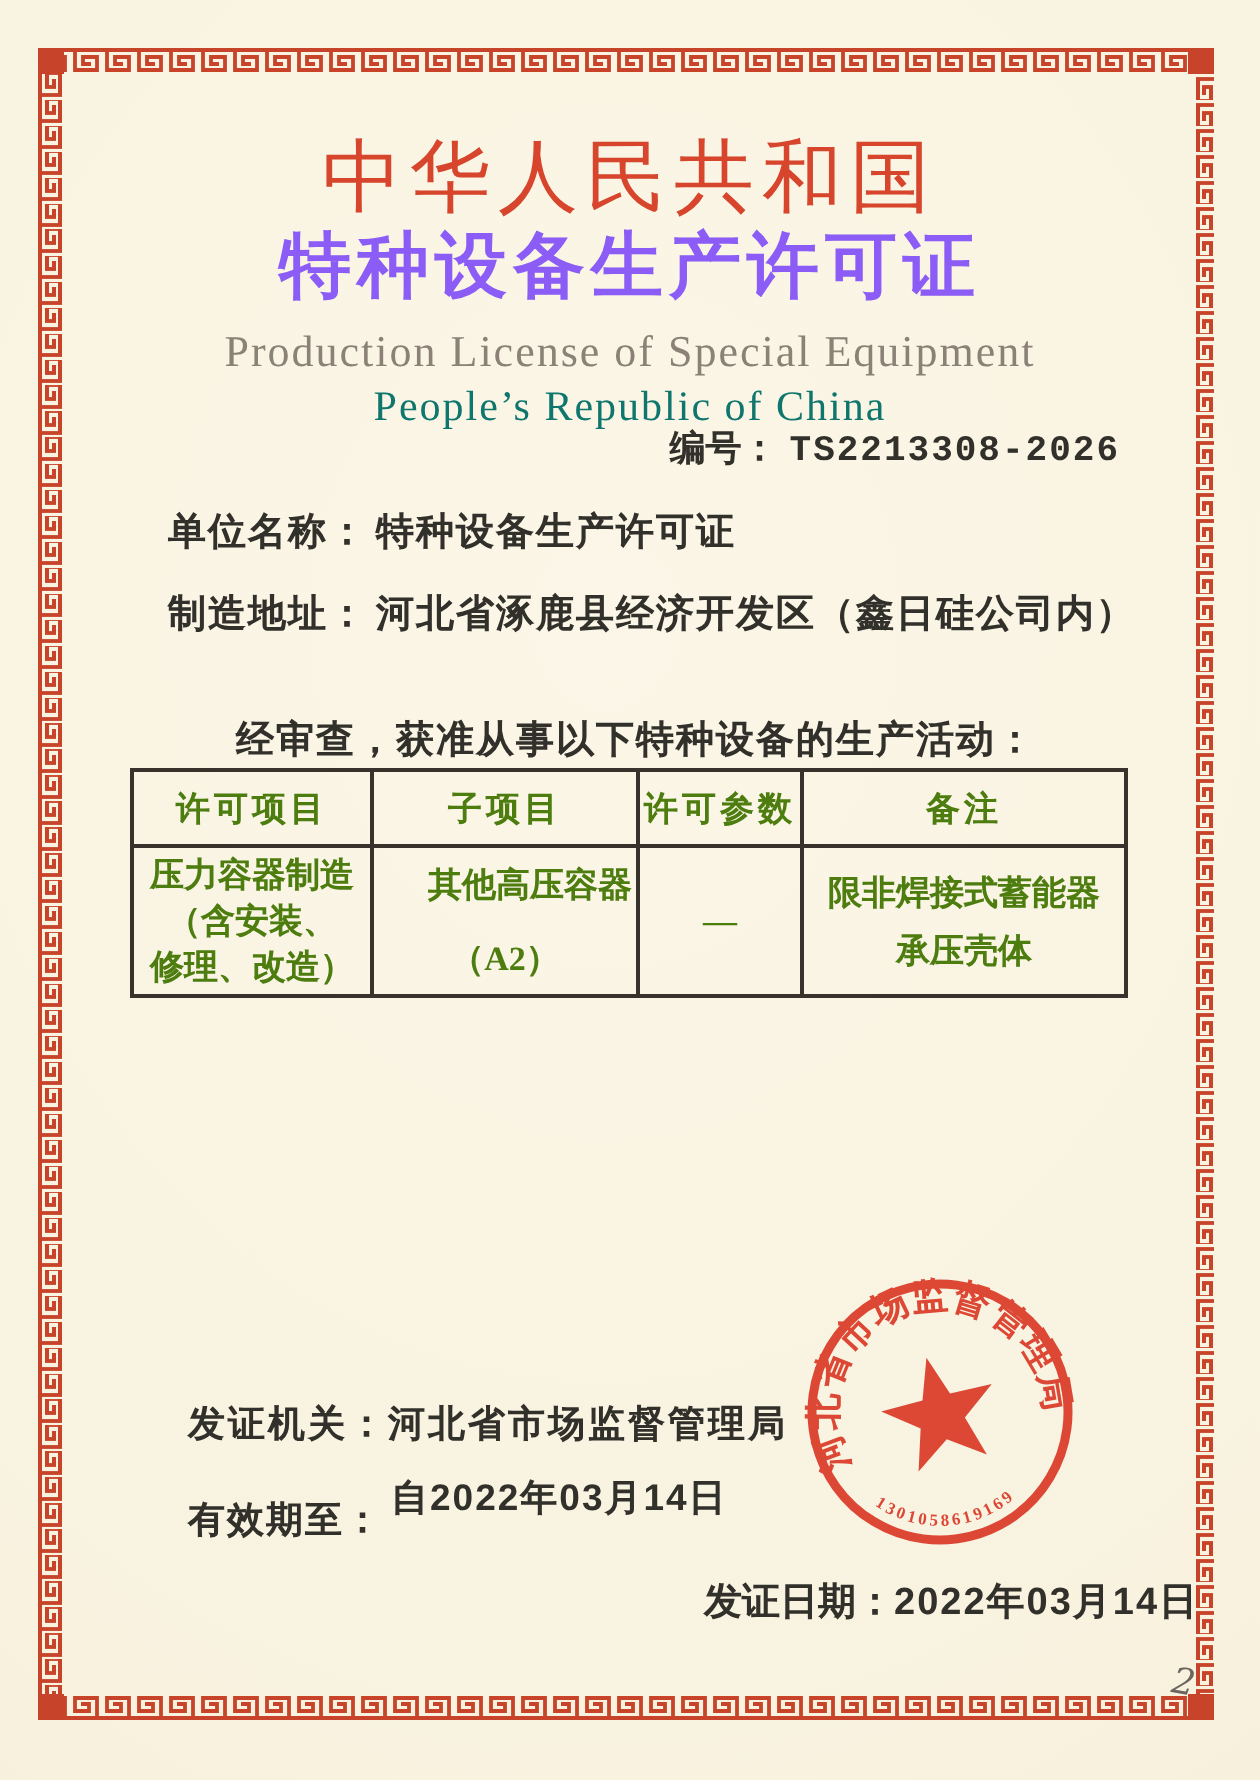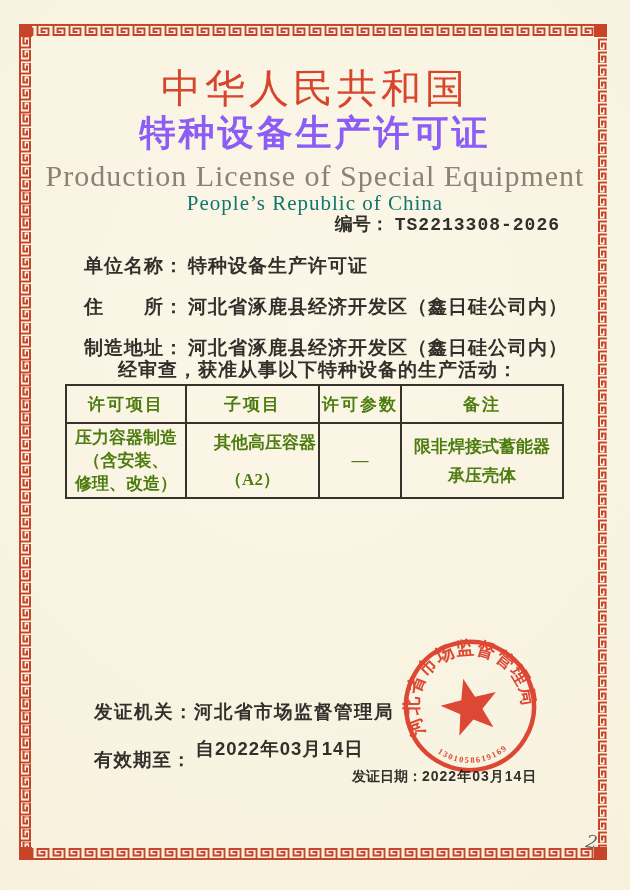--- a/index.html
+++ b/index.html
@@ -9,21 +9,21 @@
     font-family: "Liberation Serif", "DejaVu Serif", serif;
     background: radial-gradient(145% 120% at 48% 35%, #fbf6e7 0%, #f8f2df 55%, #f0e9d2 100%);
     color: #32302b;
   }
   .strip { position: absolute; display: block; }
   .corner { position: absolute; width: 13px; height: 13px; background: #c7432a; }
 
   .title-block { position: absolute; top: 68px; left: 0; width: 100%; text-align: center; }
   .title-cn1 { font-size: 40px; font-weight: 400; color: #d6452c; letter-spacing: 4px; line-height: 42px; }
   .title-cn2 { font-size: 36px; font-weight: 700; color: #8b5cf6; letter-spacing: 3px; line-height: 46px; }
-  .title-en1 { font-size: 30px; color: #8b8177; letter-spacing: 1px; line-height: 28px; margin-top: 6px; }
+  .title-en1 { font-size: 22px; color: #8b8177; letter-spacing: 1px; line-height: 28px; margin-top: 6px; }
   .title-en2 { font-size: 21px; color: #0f766e; letter-spacing: 1px; line-height: 27px; }
 
   .license-no { position: absolute; top: 212px; right: 70px; font-size: 18px; font-weight: 700; }
   .license-no .num { font-family: "Liberation Mono", monospace; font-size: 18px; letter-spacing: 1px; margin-left: 6px; text-align: right; }
 
   .info-block { position: absolute; left: 84px; top: 253px; font-size: 19px; font-weight: 600; }
   .info-line { margin-bottom: 15px; letter-spacing: 1px; white-space: nowrap; }
   .info-line .val { margin-left: 4px; }
   .statement { position: absolute; left: 118px; top: 357px; font-size: 19px; font-weight: 600; letter-spacing: 1px; }
 
@@ -37,21 +37,21 @@
   .col1 { width: 120px; } .col2 { width: 133px; } .col3 { width: 82px; } .col4 { width: 162px; }
   td .cell-line { display: block; }
   td.dash { font-size: 22px; font-weight: 700; }
   td.remark .cell-line { line-height: 29px; }
 
   .issuer-row { position: absolute; left: 94px; top: 699px; font-size: 18.5px; font-weight: 600; letter-spacing: 1.5px; white-space: nowrap; }
   .validity-row { position: absolute; left: 94px; top: 735px; display: flex; }
   .validity-label { font-size: 18.5px; font-weight: 600; letter-spacing: 1px; padding-top: 12px; }
   .validity-dates { margin-left: 4px; }
   .date-line { font-family: "Liberation Sans", "DejaVu Sans", sans-serif; font-size: 18.5px; font-weight: 600; line-height: 27px; letter-spacing: 1px; white-space: nowrap; text-align: center; }
-  .issue-row { position: absolute; left: 352px; top: 768px; font-size: 14px; font-weight: 700; white-space: nowrap; z-index: 1; }
+  .issue-row { position: absolute; left: 352px; top: 788px; font-size: 19px; font-weight: 700; white-space: nowrap; z-index: 1; }
   .issue-row .date { font-family: "Liberation Sans", "DejaVu Sans", sans-serif; font-weight: 600; letter-spacing: 1px; }
 
   .seal { position: absolute; left: 370px; top: 606px; mix-blend-mode: multiply; z-index: 2; }
   .seal text { font-family: "Liberation Serif", "DejaVu Serif", serif; }
 
   .handwritten { position: absolute; left: 586px; top: 831px; font-style: italic; font-size: 18px; color: #6a665f; transform: rotate(10deg); font-family: "DejaVu Serif", serif; }
 </style>
 </head>
 <body>
 
@@ -99,23 +99,20 @@
   <div class="title-en2">People’s Republic of China</div>
 </div>
 
 <div class="license-no">
   <span>编号：</span><span class="num">TS2213308-2026</span>
 </div>
 
 <div class="info-block">
   <div class="info-line">
     <span>单位名称：</span><span class="val">特种设备生产许可证</span>
-  </div>
-  <div class="info-line">
-    <span>住　　所：</span><span class="val">河北省涿鹿县经济开发区（鑫日硅公司内）</span>
   </div>
   <div class="info-line">
     <span>制造地址：</span><span class="val">河北省涿鹿县经济开发区（鑫日硅公司内）</span>
   </div>
 </div>
 <div class="statement">经审查，获准从事以下特种设备的生产活动：</div>
 
 <table class="permit">
   <colgroup>
       <col class="col1">

